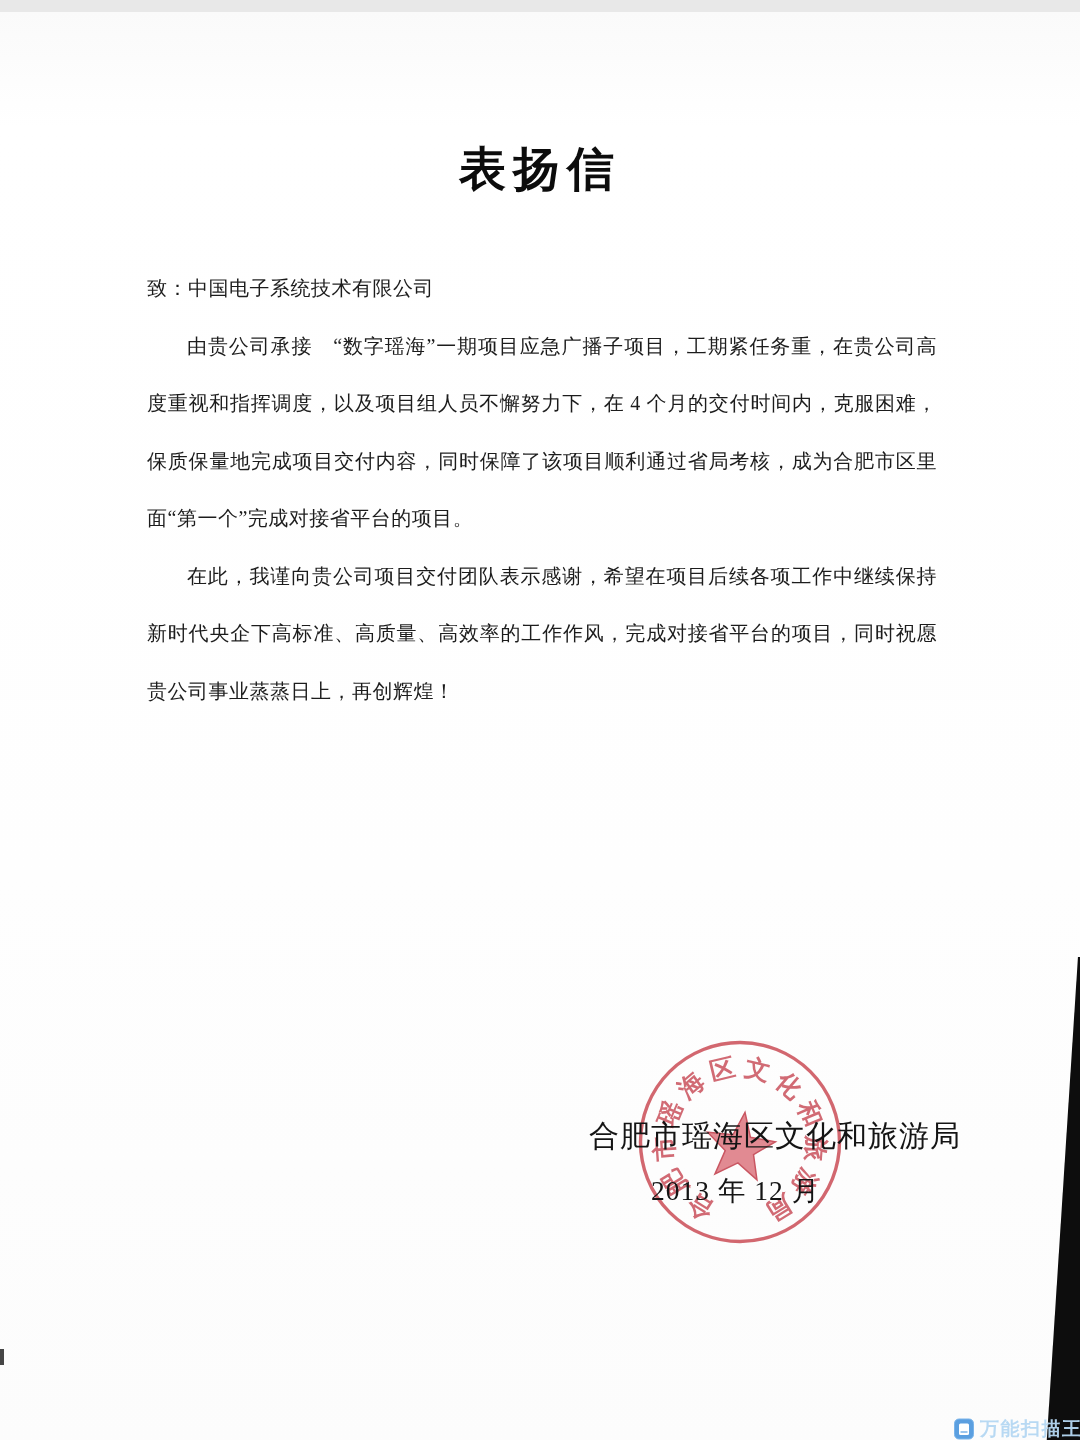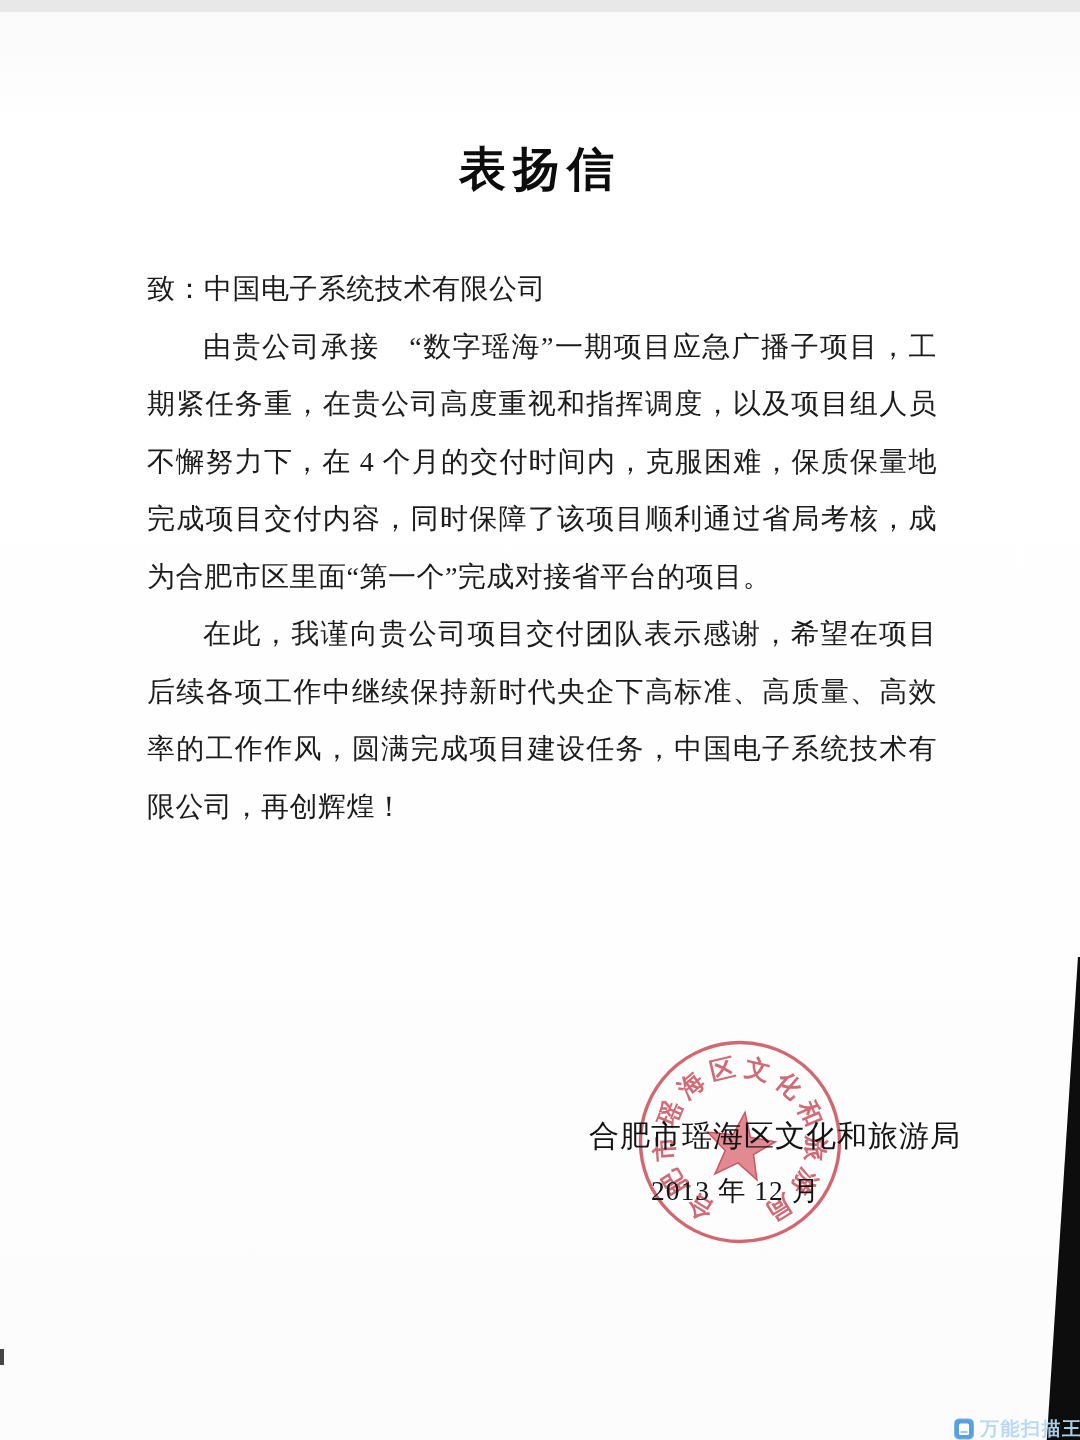--- a/index.html
+++ b/index.html
@@ -24,21 +24,21 @@
     font-size: 47px;
     letter-spacing: 7px;
     color: #0c0c0c;
     z-index: 1;
   }
   .letter-body {
     position: absolute;
     left: 147px;
     top: 248px;
     width: 790px;
-    font-size: 28px;
+    font-size: 20px;
     line-height: 57.5px;
     color: #1c1c1c;
     text-align: justify;
     letter-spacing: 0.5px;
     z-index: 1;
   }
   .letter-body p { margin: 0; }
   .letter-body p.para { text-indent: 2em; }
   .signature {
     position: absolute;
@@ -130,21 +130,21 @@
 </head>
 <body>
 
 <div class="page">
 
   <h1 class="title">表扬信</h1>
 
   <div class="letter-body">
     <p class="salutation">致：中国电子系统技术有限公司</p>
     <p class="para">由贵公司承接　“数字瑶海”一期项目应急广播子项目，工期紧任务重，在贵公司高度重视和指挥调度，以及项目组人员不懈努力下，在 4 个月的交付时间内，克服困难，保质保量地完成项目交付内容，同时保障了该项目顺利通过省局考核，成为合肥市区里面“第一个”完成对接省平台的项目。</p>
-    <p class="para">在此，我谨向贵公司项目交付团队表示感谢，希望在项目后续各项工作中继续保持新时代央企下高标准、高质量、高效率的工作作风，圆满完成项目建设任务，中国电子系统技术有限公司，再创辉煌！</p>
+    <p class="para">在此，我谨向贵公司项目交付团队表示感谢，希望在项目后续各项工作中继续保持新时代央企下高标准、高质量、高效率的工作作风，完成对接省平台的项目，同时祝愿贵公司事业蒸蒸日上，再创辉煌！</p>
   </div>
 
   <svg id="stamp-svg" class="stamp-svg" viewBox="0 0 1080 1440" xmlns="http://www.w3.org/2000/svg">
     <circle class="stamp-ring" cx="740" cy="1130" r="99.5"></circle>
     <polygon class="stamp-star" transform="rotate(8 740 1136)" points="740,1100 748.8,1123.9 774.2,1124.9 754.3,1140.6 761.2,1165.1 740,1151 718.8,1165.1 725.7,1140.6 705.8,1124.9 731.2,1123.9"></polygon>
   <text x="701.3158937109761" y="1192.9075110194192" transform="rotate(-148 701.3158937109761 1192.9075110194192)" class="stamp-arc-char">合</text>
       <text x="677.486520791634" y="1168.6970146996441" transform="rotate(-121.0909090909091 677.486520791634 1168.6970146996441)" class="stamp-arc-char">肥</text>
       <text x="667.1943502450395" y="1136.3232850532363" transform="rotate(-94.18181818181819 667.1943502450395 1136.3232850532363)" class="stamp-arc-char">市</text>
       <text x="672.6681365303656" y="1102.7968058244016" transform="rotate(-67.27272727272727 672.6681365303656 1102.7968058244016)" class="stamp-arc-char">瑶</text>
       <text x="692.722539243783" y="1075.377686991241" transform="rotate(-40.36363636363636 692.722539243783 1075.377686991241)" class="stamp-arc-char">海</text>

